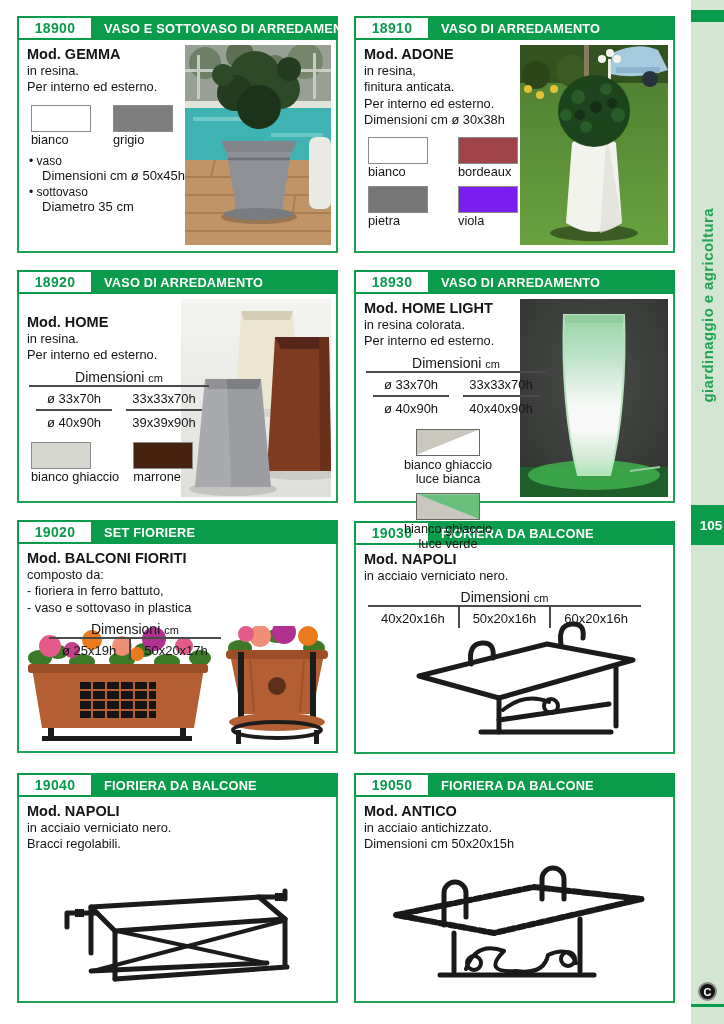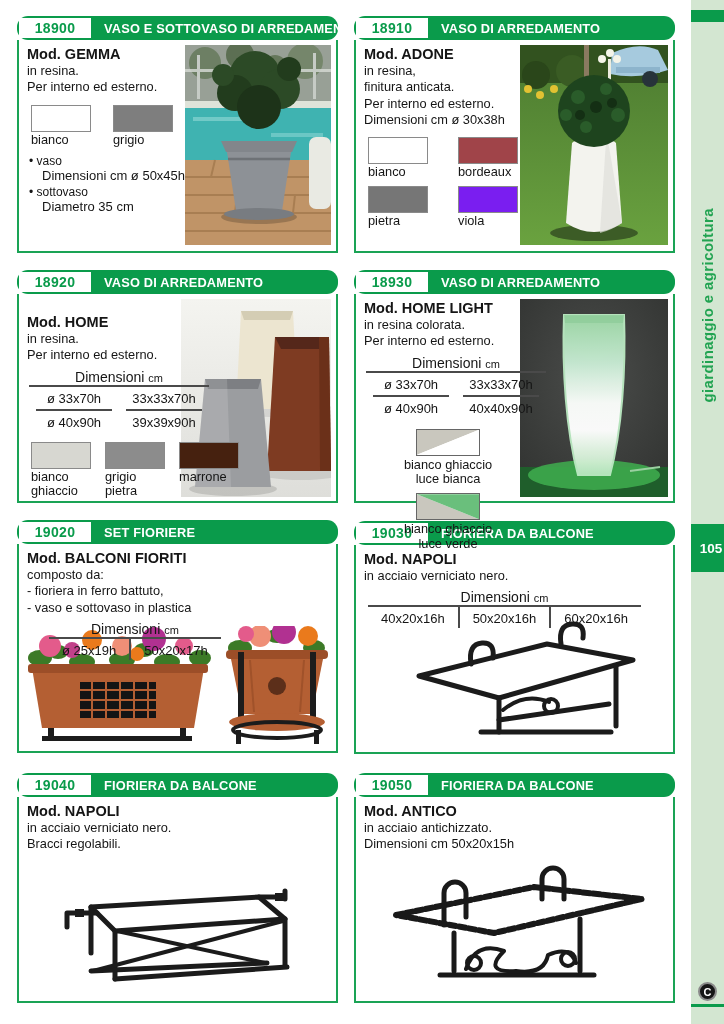--- a/index.html
+++ b/index.html
@@ -19,21 +19,21 @@
   .cell{position:absolute;width:321px;}
   .pos-c0{left:17px;top:16px;height:237px;}
   .pos-c1{left:354px;top:16px;height:237px;}
   .pos-c2{left:17px;top:270px;height:233px;}
   .pos-c3{left:354px;top:270px;height:233px;}
   .pos-c4{left:17px;top:520px;height:233px;}
   .pos-c5{left:354px;top:521px;height:233px;}
   .pos-c6{left:17px;top:773px;height:230px;}
   .pos-c7{left:354px;top:773px;height:230px;}
 
-  .cell-header{height:24px;background:var(--green);display:flex;align-items:center;border-radius:11px;}
+  .cell-header{height:24px;background:var(--green);display:flex;align-items:center;}
   .code-box{
     background:#fff;margin:2px 0 2px 2px;height:20px;min-width:72px;
     display:flex;align-items:center;justify-content:center;
     color:var(--green);font-weight:bold;font-size:14px;letter-spacing:.3px;
   }
   .cell-title{color:#fff;font-weight:bold;font-size:12.8px;margin-left:13px;letter-spacing:.2px;white-space:nowrap;}
   .cell-body{position:absolute;top:24px;left:0;right:0;bottom:0;border:2px solid var(--green-border);border-top:none;background:#fff;}
 
   .text{padding:6px 0 0 8px;position:relative;z-index:2;}
   .model{font-weight:bold;font-size:14.5px;margin-bottom:1px;}
@@ -70,21 +70,21 @@
   .ph-right{top:5px;right:5px;}
 
   
   .sidebar{position:absolute;top:0;right:0;width:33px;height:1024px;background:var(--light-green);}
   .sidebar-cap{position:absolute;top:10px;left:0;right:0;height:12px;background:var(--green);}
   .sidebar-text-wrap{position:absolute;top:140px;height:330px;left:0;right:0;display:flex;align-items:center;justify-content:center;}
   .sidebar-text{
     writing-mode:vertical-rl;transform:rotate(180deg);
     color:#21a351;font-weight:bold;font-size:15px;letter-spacing:.4px;white-space:nowrap;
   }
-  .page-box{position:absolute;top:524px;left:0;right:0;height:48px;background:var(--green);
+  .page-box{position:absolute;top:505px;left:0;right:0;height:40px;background:var(--green);
     display:flex;align-items:center;justify-content:center;color:#fff;font-weight:bold;font-size:13.5px;padding-left:7px;}
   .sidebar-line{position:absolute;bottom:17px;left:0;right:0;height:3px;background:var(--green);}
   .logo{
     position:absolute;bottom:23px;right:7px;width:19px;height:19px;border-radius:50%;
     background:#161616;border:2px solid #8a8a8a;display:flex;align-items:center;justify-content:center;
     color:#fff;font-weight:bold;font-size:11px;
   }
 </style>
 </head>
 <body>
@@ -256,24 +256,20 @@
           <div class="cell-d">ø 40x90h</div>
           <div class="cell-d">39x39x90h</div>
         </div>
       </div>
       <div class="swatch-row" style="gap:14px;">
         <div class="swatch">
           <div class="box" style="background: rgb(215, 215, 209);"></div>
           <div class="lbl">bianco ghiaccio</div>
         </div>
         <div class="swatch">
-          <div class="box" style="background: rgb(140, 140, 140);"></div>
-          <div class="lbl">grigio pietra</div>
-        </div>
-        <div class="swatch">
           <div class="box" style="background: rgb(70, 33, 15);"></div>
           <div class="lbl">marrone</div>
         </div>
       </div>
     </div>
     <svg class="photo ph-right" width="150" height="198" viewBox="0 0 150 198" role="img" aria-label="three tapered square planters in white grey and brown">
       <defs>
         <linearGradient id="hbg" x1="0" y1="0" x2="0" y2="1">
           <stop offset="0" stop-color="#f4f4f0"></stop>
             <stop offset="1" stop-color="#dededa"></stop>

